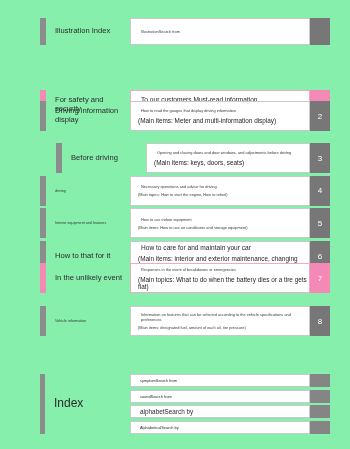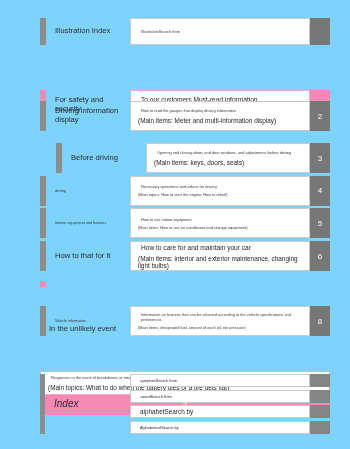--- a/index.html
+++ b/index.html
@@ -8,21 +8,21 @@
     width: 350px;
     height: 449px;
     background: #f7f7f7;
     font-family: "Liberation Sans", sans-serif;
     overflow: hidden;
   }
   .page {
     position: relative;
     width: 350px;
     height: 449px;
-    background: #7dd3fc;
+    background: #86efac;
   }
 
   
   .row {
     position: absolute;
     display: flex;
     align-items: stretch;
     left: 40px;
     width: 290px;
   }
@@ -81,21 +81,21 @@
   #index-block {
     position: absolute;
     left: 40px;
     top: 374px;
     width: 290px;
     height: 60px;
     display: flex;
     align-items: stretch;
   }
   #index-block .bar { width: 5px; flex: 0 0 5px; }
-  #index-block .label { flex: 0 0 85px; font-size: 10px; font-style: italic; }
+  #index-block .label { flex: 0 0 85px; font-size: 12px; }
   .idx-stack {
     flex: 1 1 auto;
     display: flex;
     flex-direction: column;
     justify-content: space-between;
   }
   .idx-row {
     display: flex;
     align-items: stretch;
     height: 13px;
@@ -177,21 +177,21 @@
       </div>
       <div class="row" style="top: 241px; height: 30px;">
         <div class="bar"></div>
         <div class="label lg">How to that for it</div>
         <div class="body">
           <p class="ttl lg">How to care for and maintain your car</p>
           <p class="sub lg">(Main items: interior and exterior maintenance, changing light bulbs)</p>
         </div>
         <div class="num">6</div>
       </div>
-      <div class="row" style="top: 281px; height: 30px; flex-direction: column;">
+      <div class="row" style="top: 263px; height: 30px;">
         <div class="bar pink"></div>
         <div class="label lg">In the unlikely event</div>
         <div class="body pinkline">
           <p class="ttl sm">Responses in the event of breakdowns or emergencies</p>
           <p class="sub lg">(Main topics: What to do when the battery dies or a tire gets flat)</p>
         </div>
         <div class="num pink">7</div>
       </div>
       <div class="row" style="top: 306.2px; height: 30px;">
         <div class="bar"></div>

